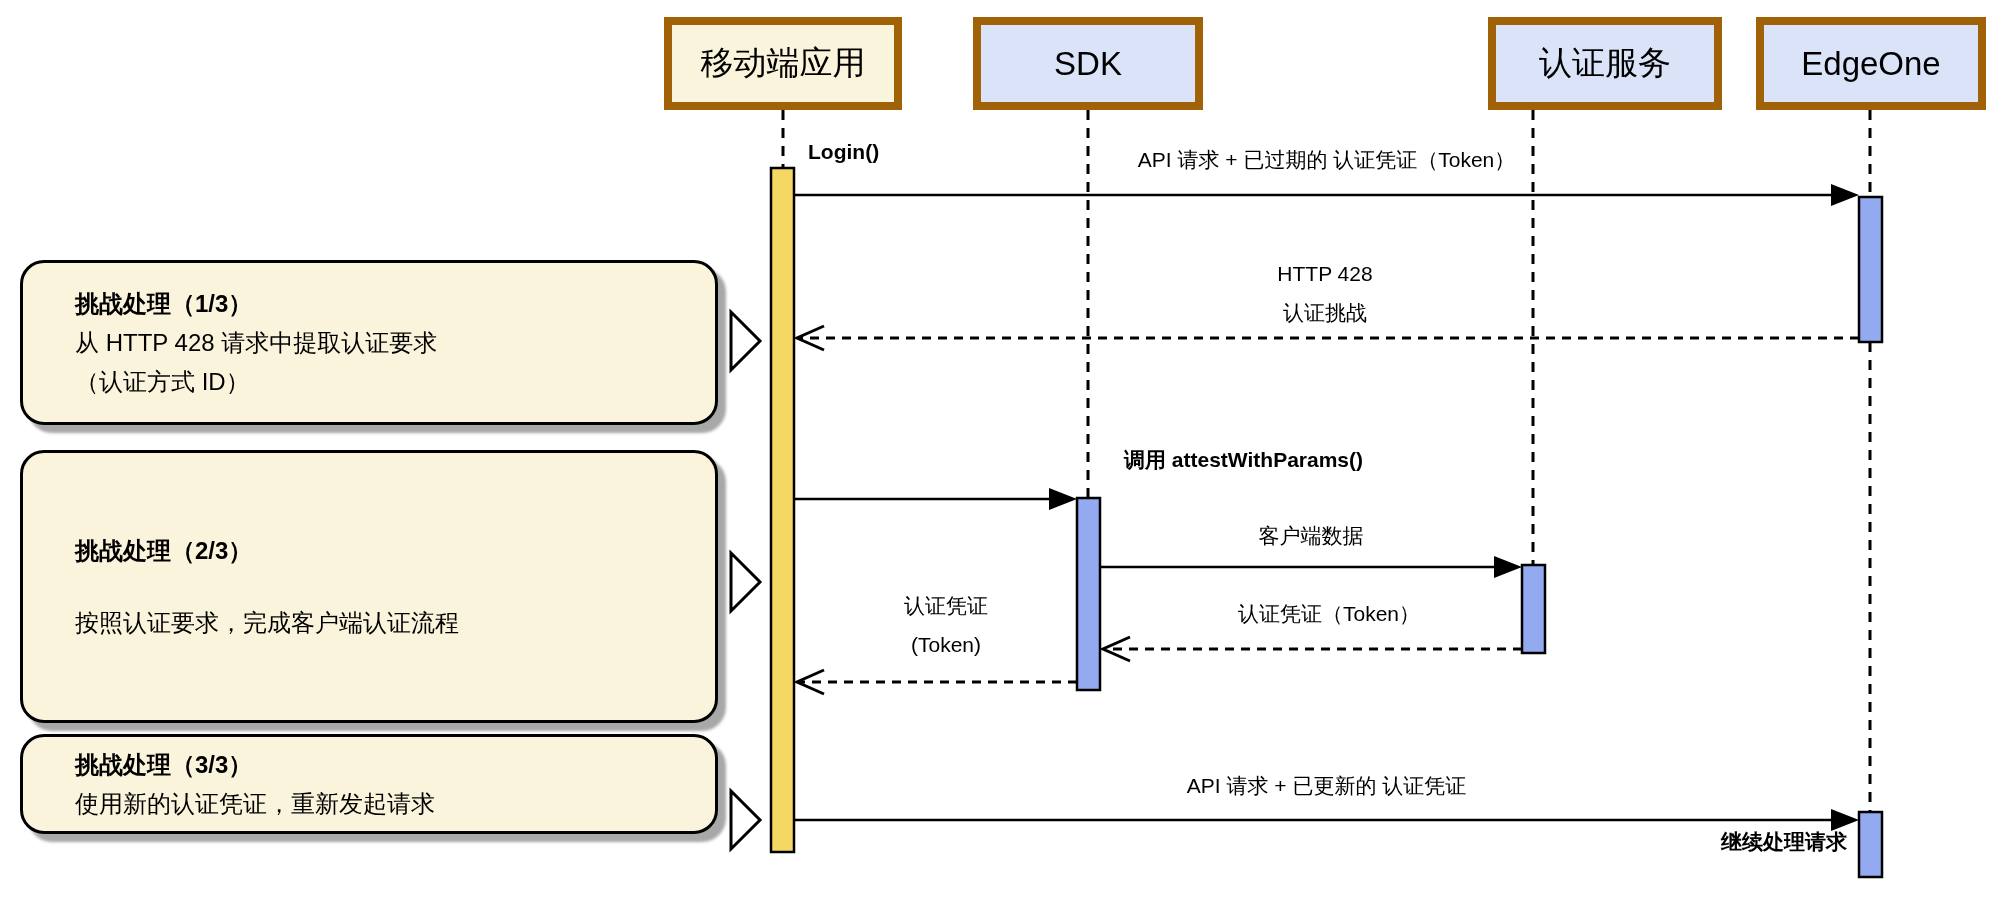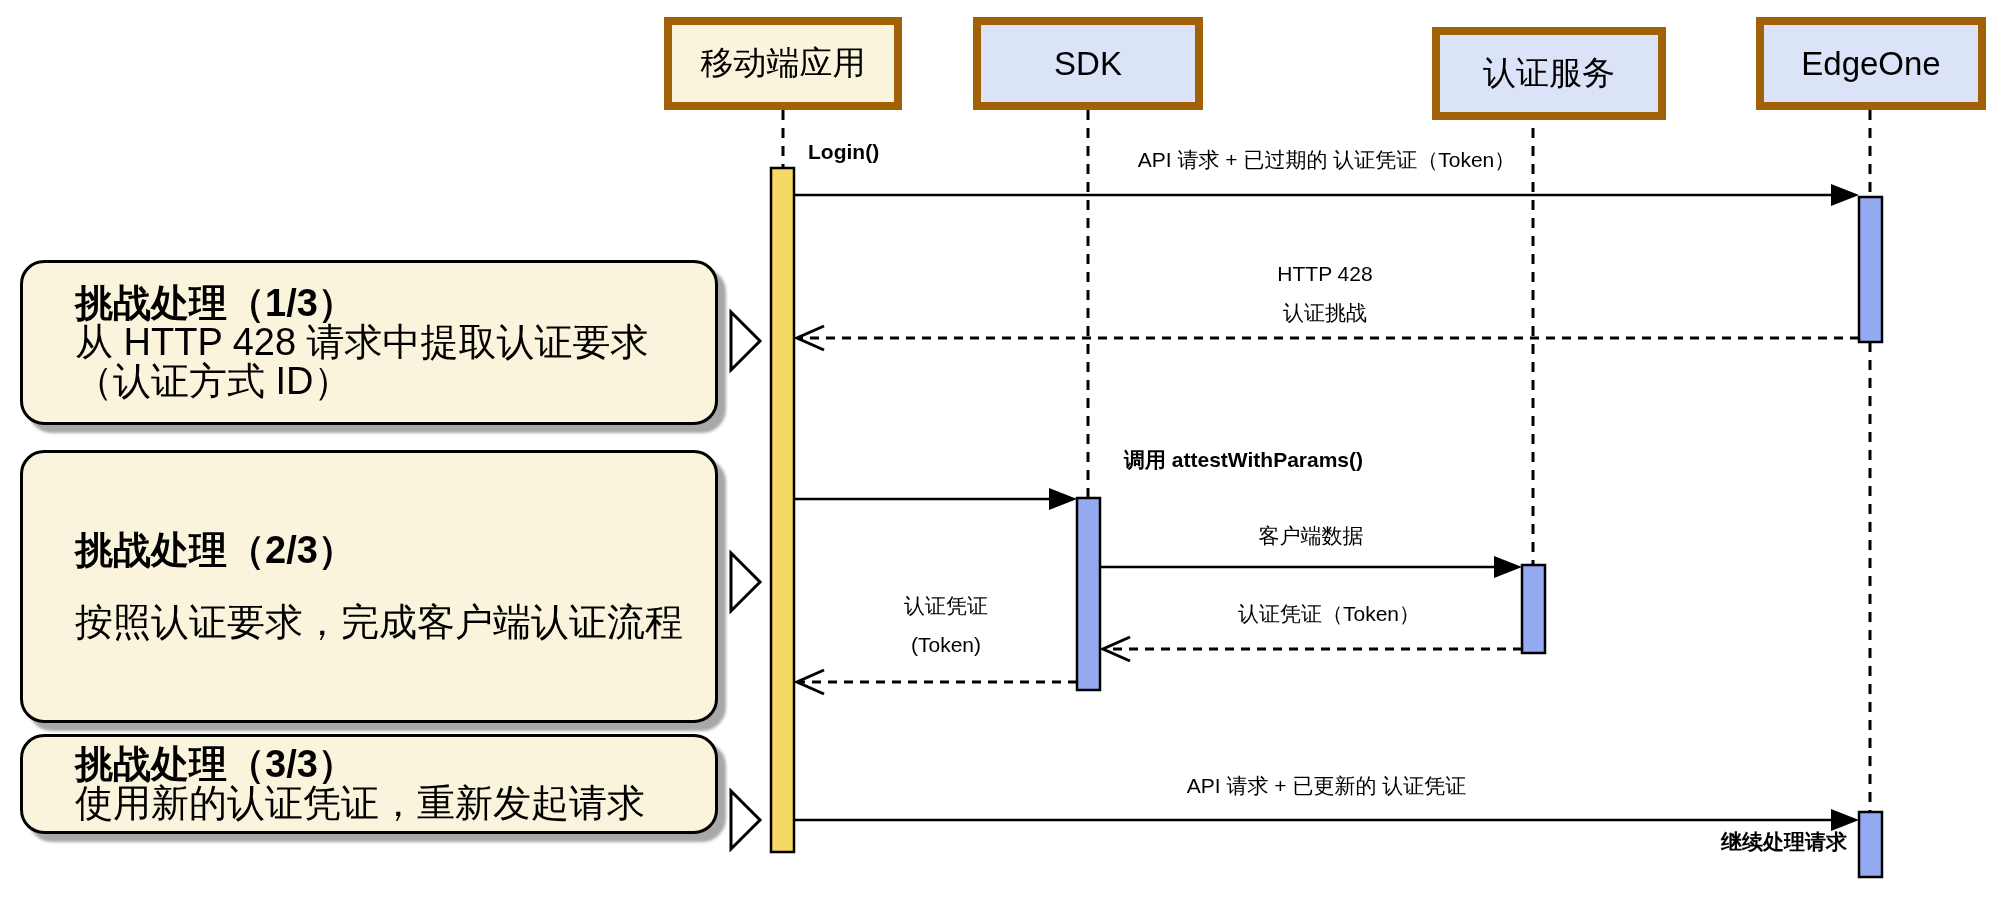--- a/index.html
+++ b/index.html
@@ -13,21 +13,21 @@
     display:flex;align-items:center;justify-content:center;
     font-size:33px;background:#dae3f8;
   }
   .participant.cream{background:#fbf4dc;}
   .note{
     position:absolute;left:20px;width:698px;border:3px solid #000;border-radius:24px;
     box-sizing:border-box;background:#fbf4dc;
     box-shadow:8px 8px 3px #a8a8a8;
     display:flex;flex-direction:column;justify-content:center;
     padding-left:52px;padding-right:12px;
-    font-size:38px;line-height:39px;
+    font-size:24px;line-height:39px;
   }
   .note .note-title{font-weight:700;}
   .msg{position:absolute;font-size:21px;white-space:nowrap;}
   .msg.center{text-align:center;white-space:normal;}
   .msg .b{font-weight:400;}
   .bold{font-weight:700;}
   .two-line{line-height:39px;}
 </style>
 </head>
 <body>
@@ -73,21 +73,21 @@
     <polygon points="731,553 760,582 731,611" fill="#fff" stroke="#000" stroke-width="3"></polygon>
     <polygon points="731,791 760,820 731,849" fill="#fff" stroke="#000" stroke-width="3"></polygon>
   </svg>
 
   <div class="participant cream" style="left:664px;width:238px;">
     <span>移动端应用</span>
   </div>
   <div class="participant" style="left:973px;width:230px;">
     <span>SDK</span>
   </div>
-  <div class="participant" style="left:1432px;width:234px;margin-top:10px;">
+  <div class="participant" style="left:1488px;width:234px;">
     <span>认证服务</span>
   </div>
   <div class="participant" style="left:1756px;width:230px;">
     <span>EdgeOne</span>
   </div>
 
   <div class="note" style="top:260px;height:165px;">
     <div class="note-title">挑战处理（1/3）</div>
     <div>从 HTTP 428 请求中提取认证要求</div>
     <div>（认证方式 ID）</div>

